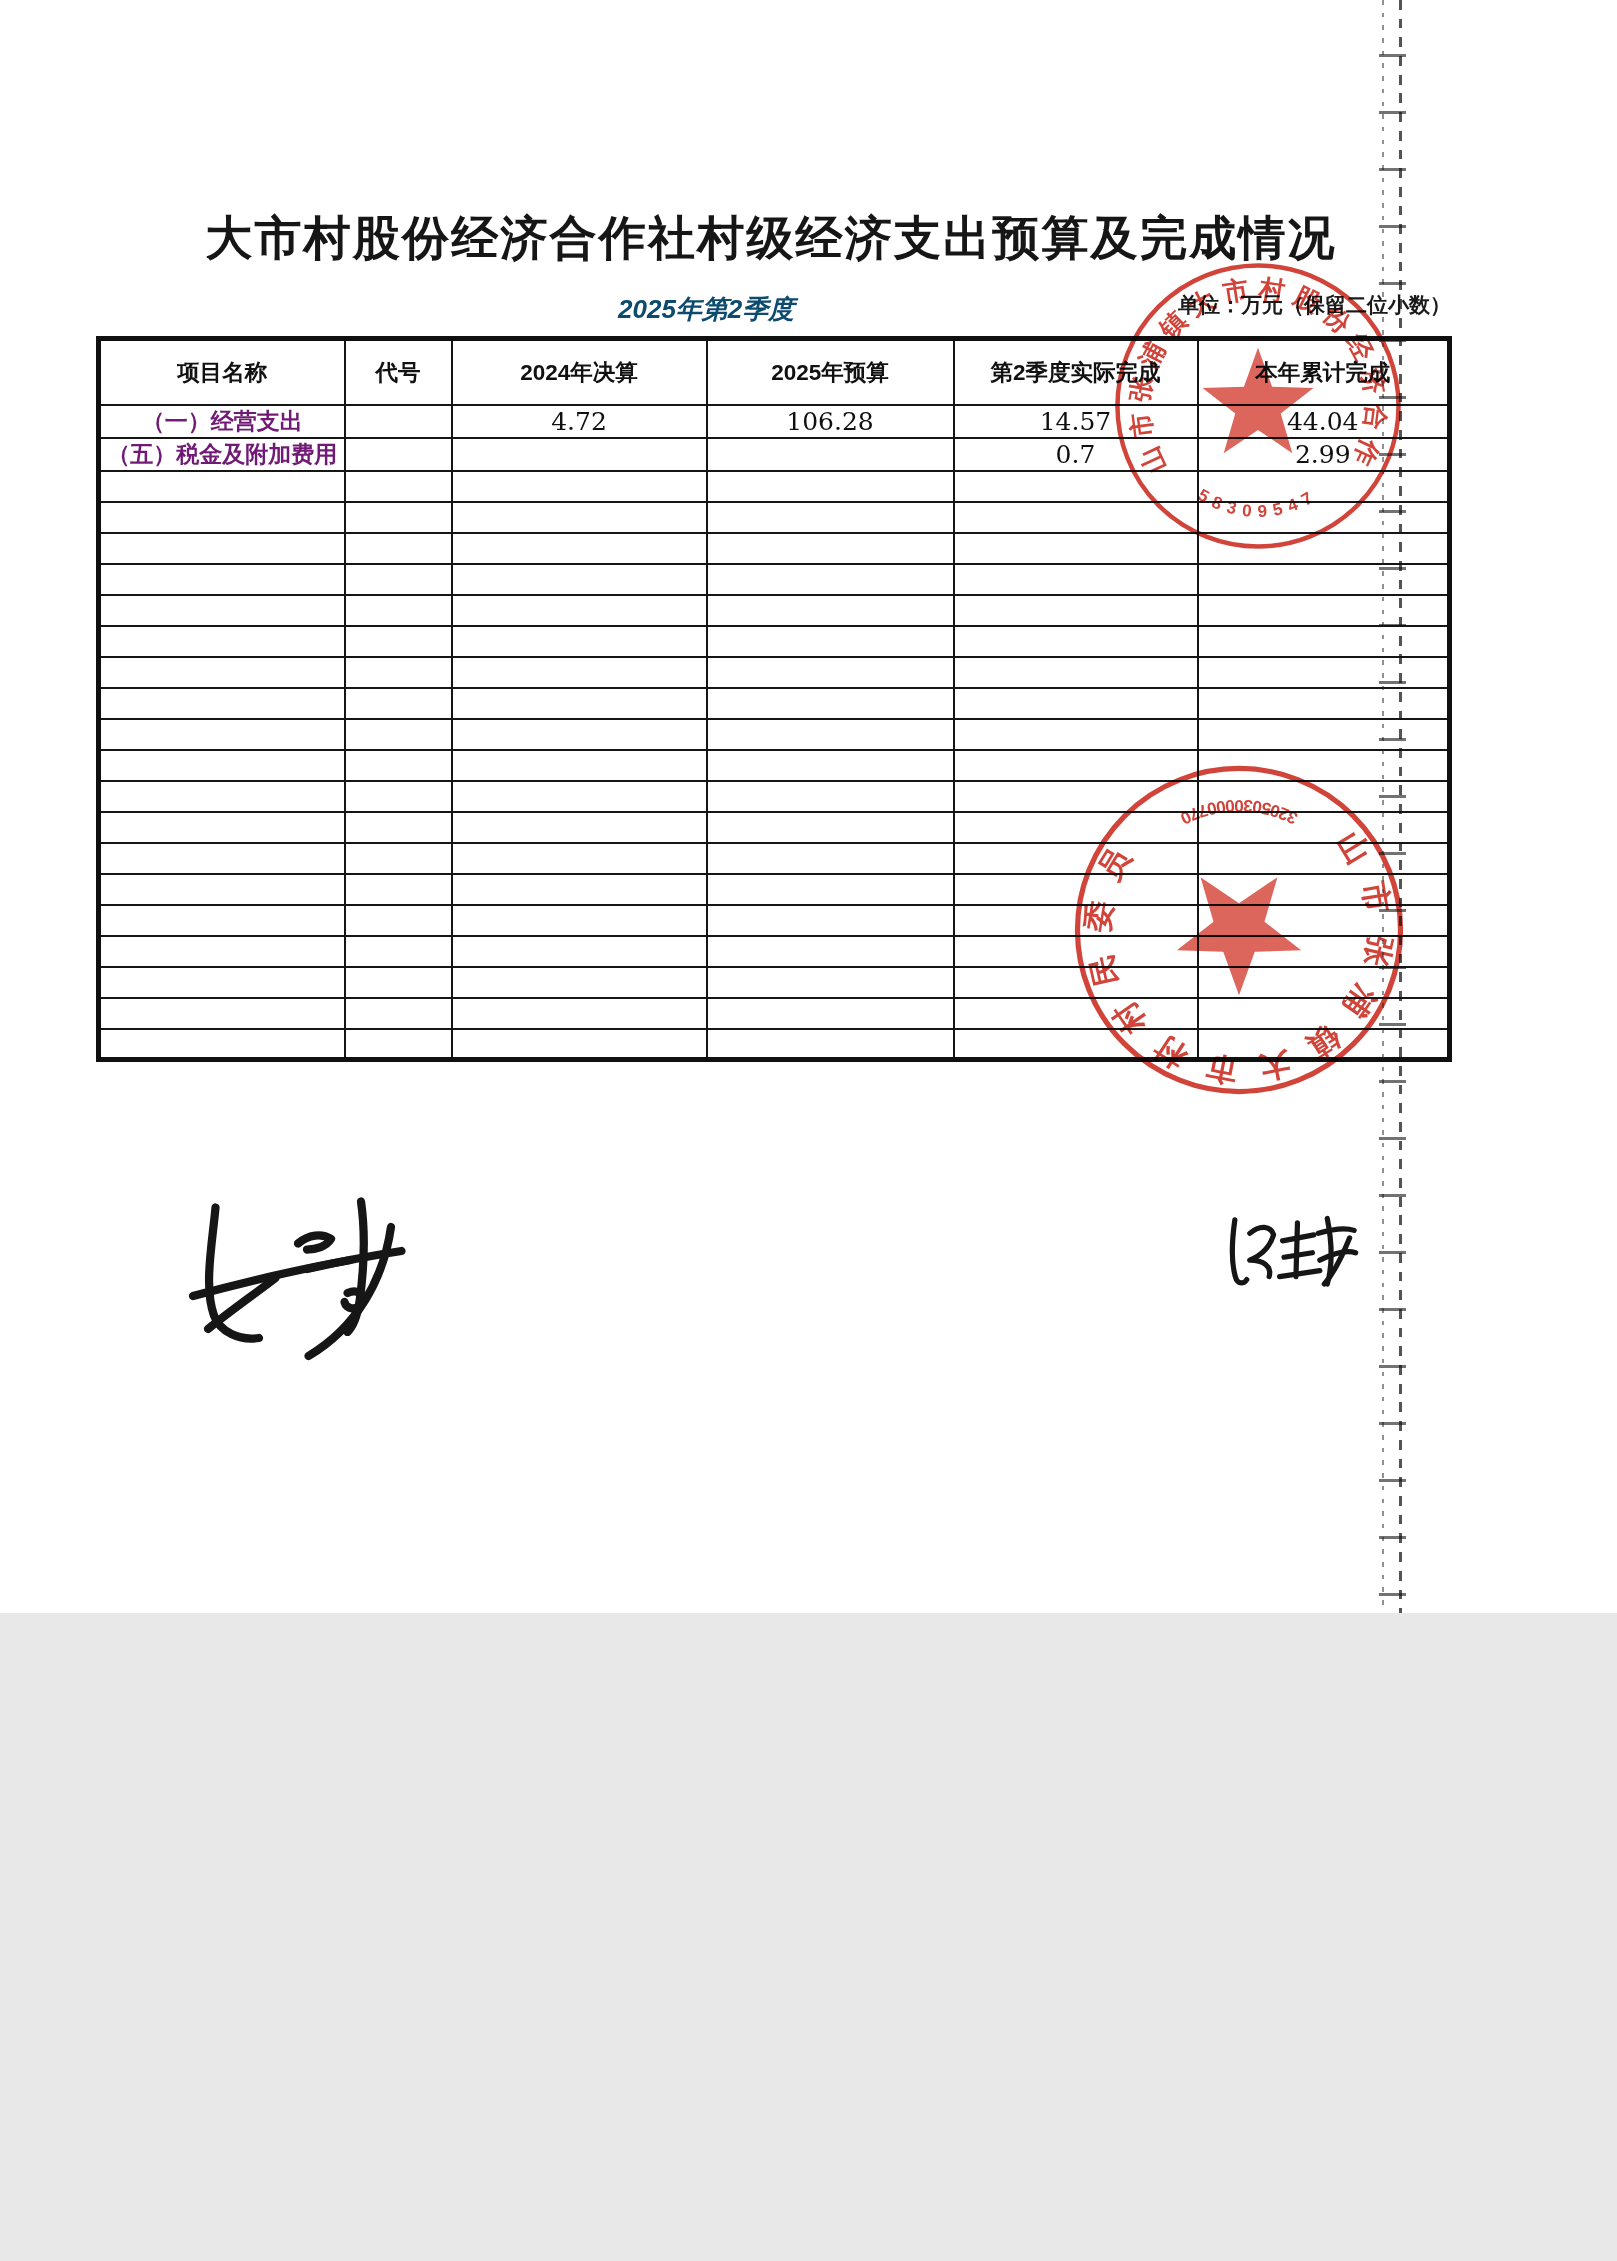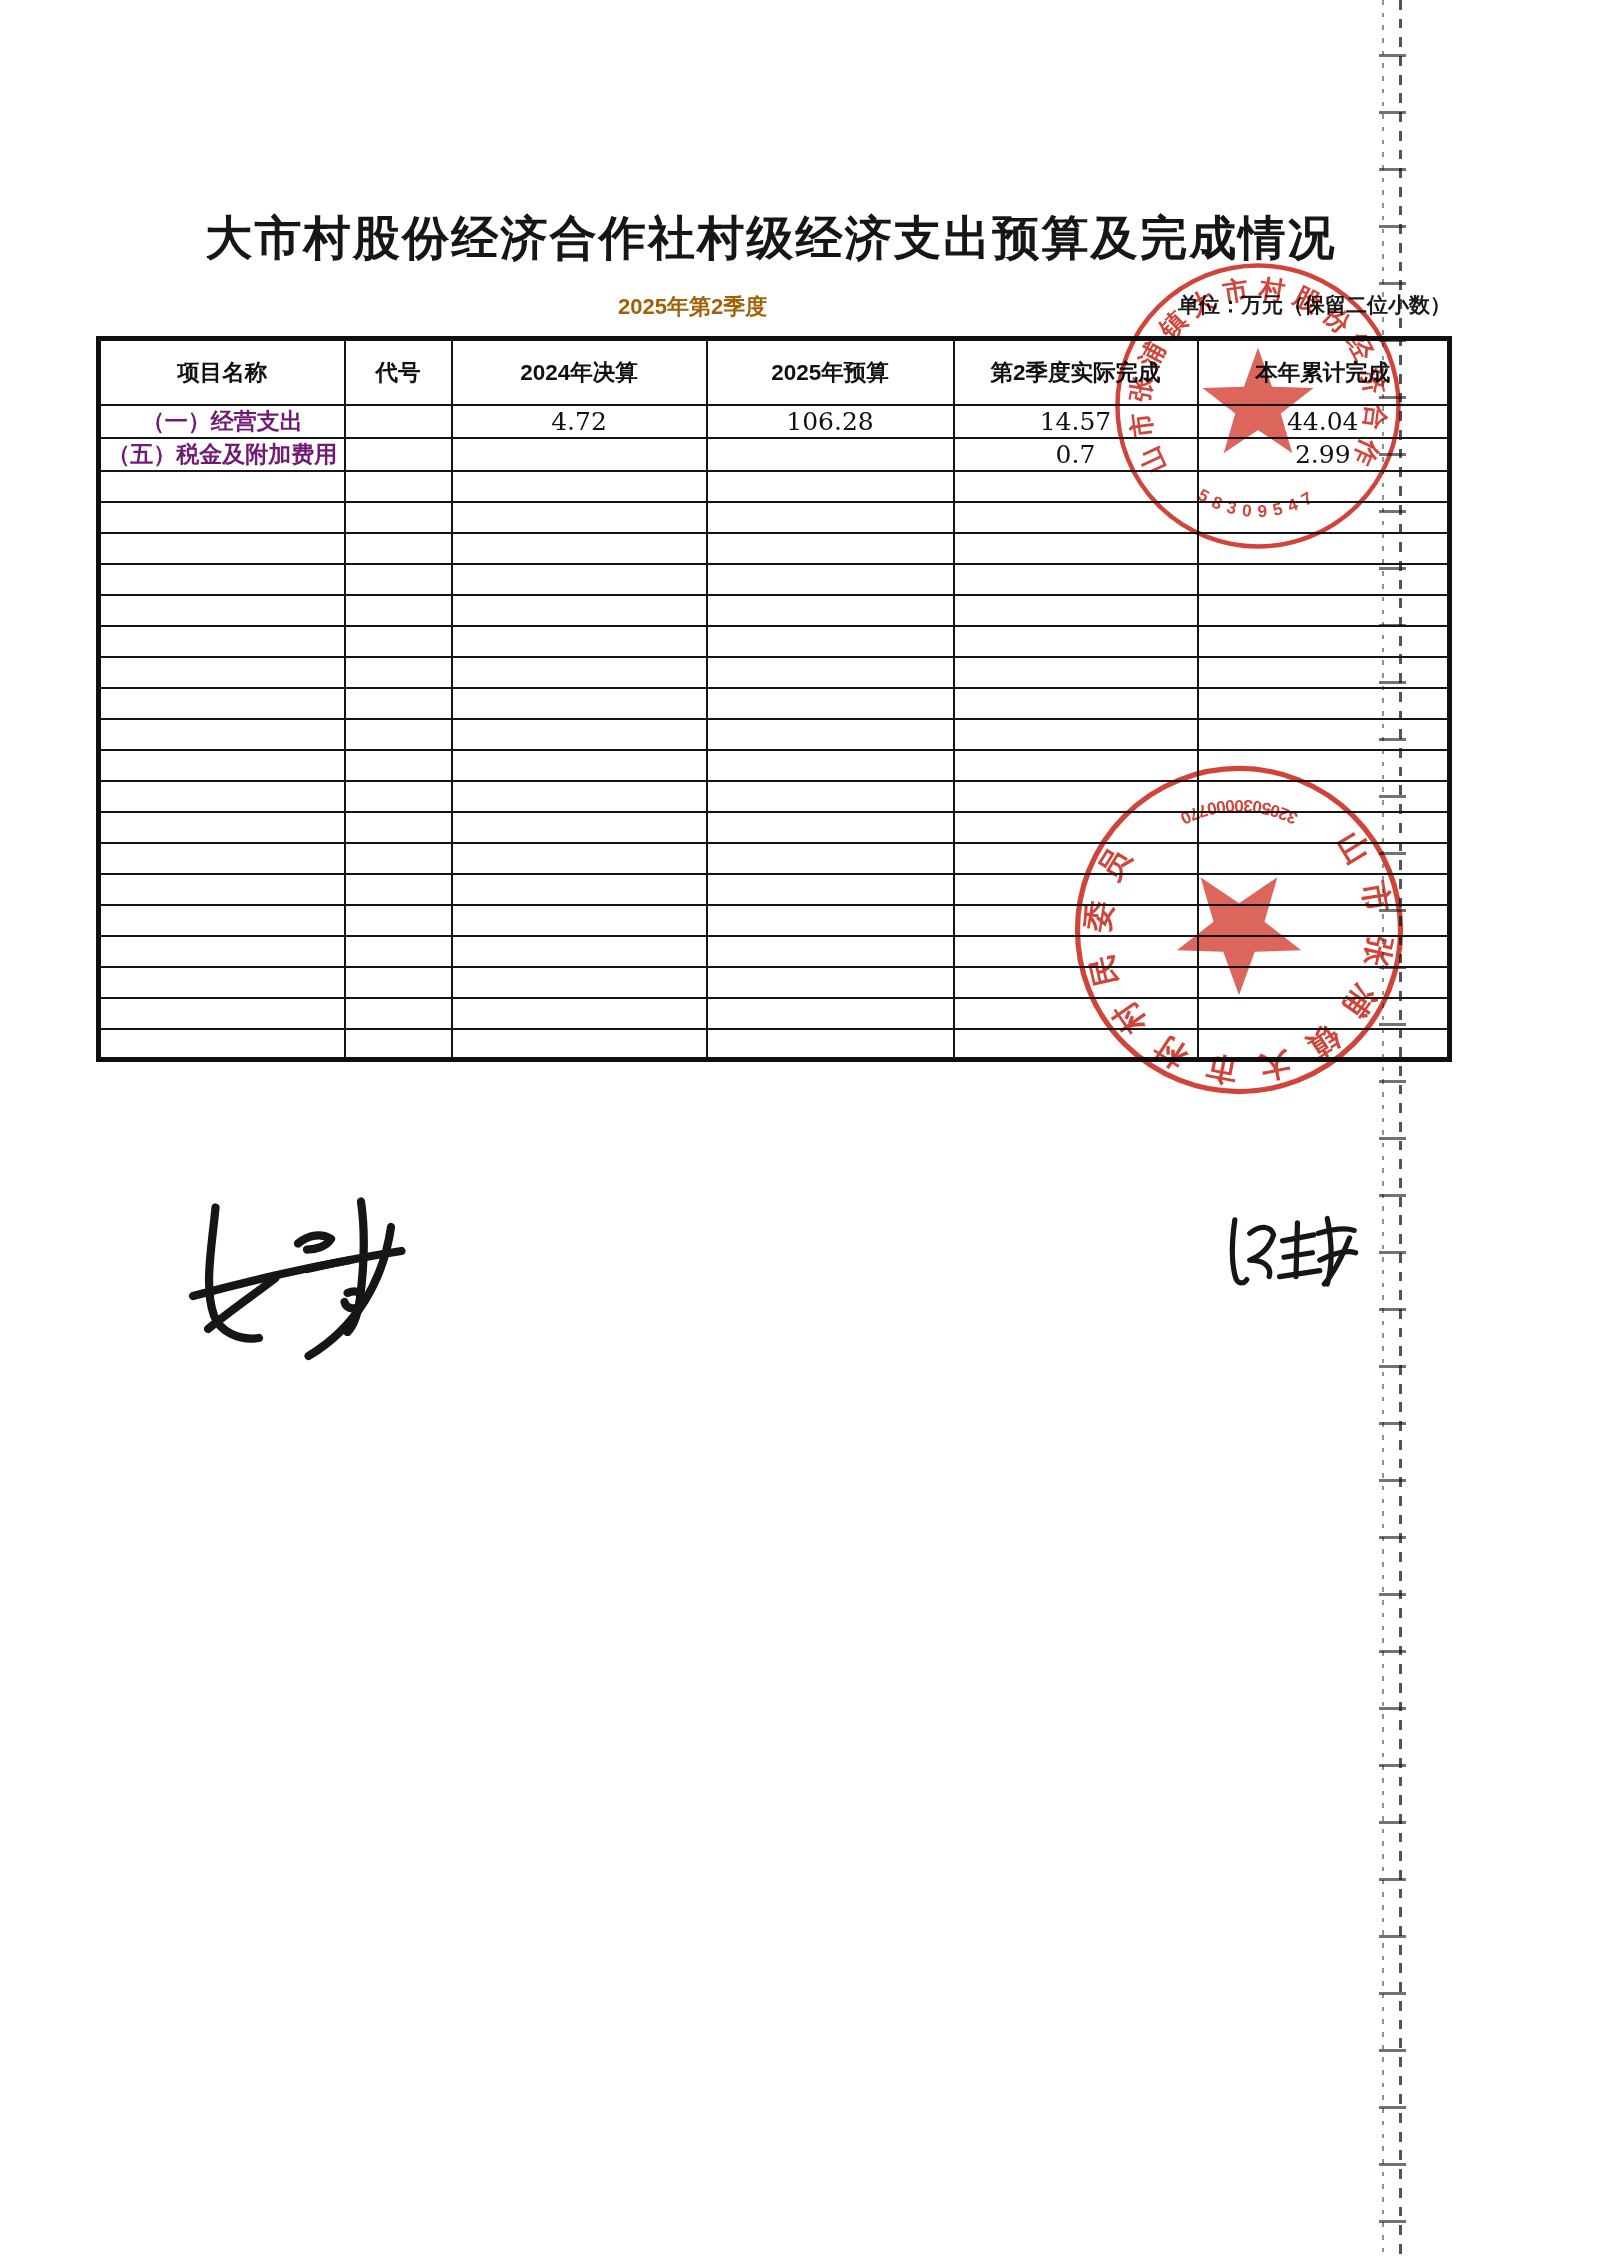--- a/index.html
+++ b/index.html
@@ -1,27 +1,27 @@
 <!DOCTYPE html>
 <html style="font-size:12px"><head>
 <meta charset="utf-8">
 <style>
   html,body{margin:0;padding:0;background:#e8e8e8;}
   .page{
-    position:relative;width:1617px;height:2261px;background:#ffffff;
+    position:relative;width:1617px;height:1613px;background:#ffffff;
     overflow:hidden;font-family:"Liberation Sans",sans-serif;color:#141414;
   }
   .title{
     position:absolute;left:771px;top:207px;transform:translateX(-50%);
     font-size:47px;font-weight:bold;letter-spacing:2.2px;white-space:nowrap;
     color:#161616;
   }
   .period{
-    position:absolute;left:618px;top:292px;font-size:22px;font-weight:bold;
-    white-space:nowrap;color:#a16207;
+    position:absolute;left:618px;top:292px;font-size:26px;font-weight:bold;
+    white-space:nowrap;color:#0c4a6e;font-style:italic;
   }
   .unit-note{
     position:absolute;right:166px;top:291px;font-size:21px;font-weight:bold;
     white-space:nowrap;color:#1a1a1a;
   }
   table.report-table{
     position:absolute;left:96px;top:336px;width:1352px;
     border-collapse:collapse;table-layout:fixed;
     border:5.2px solid #101010;
   }

